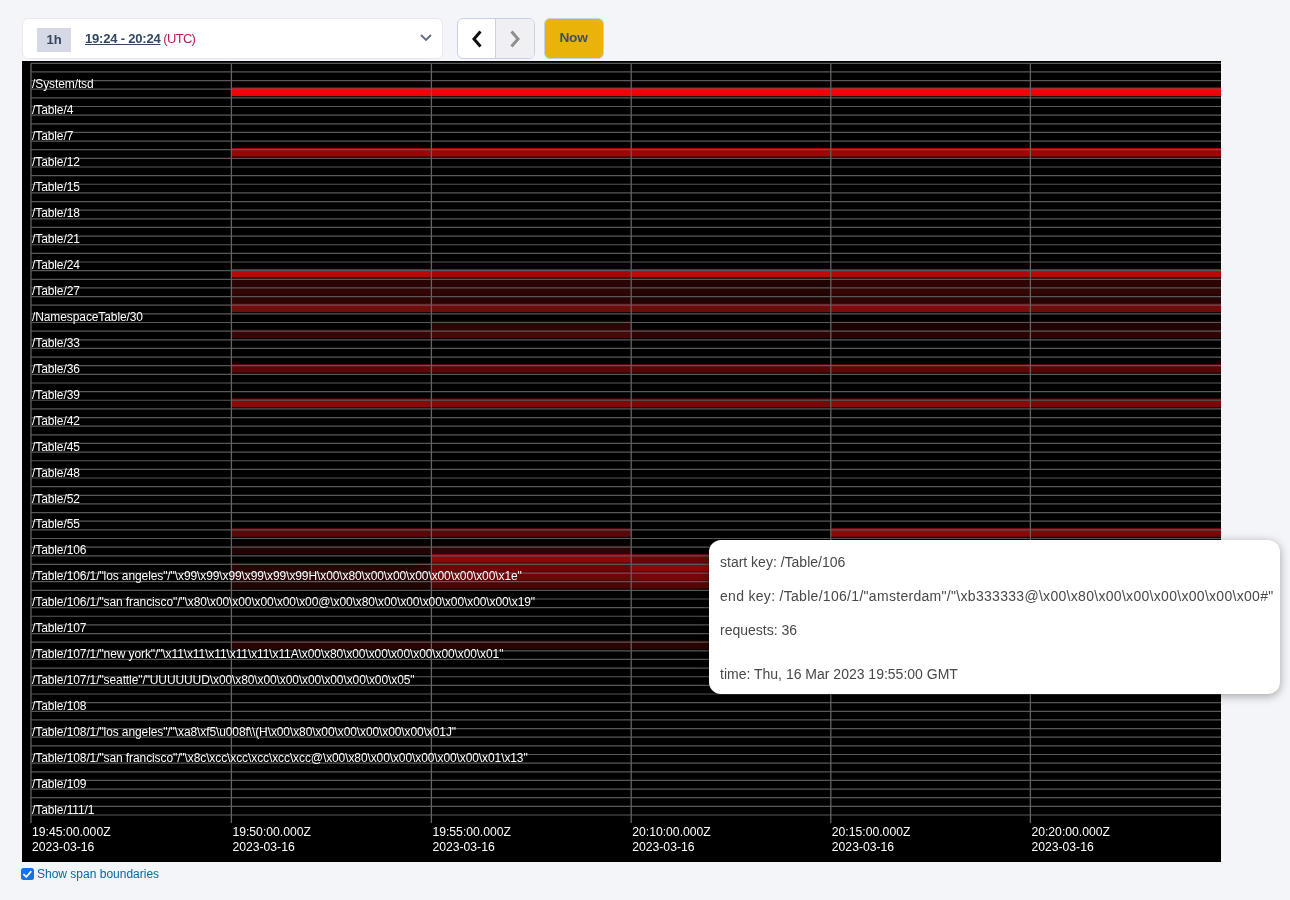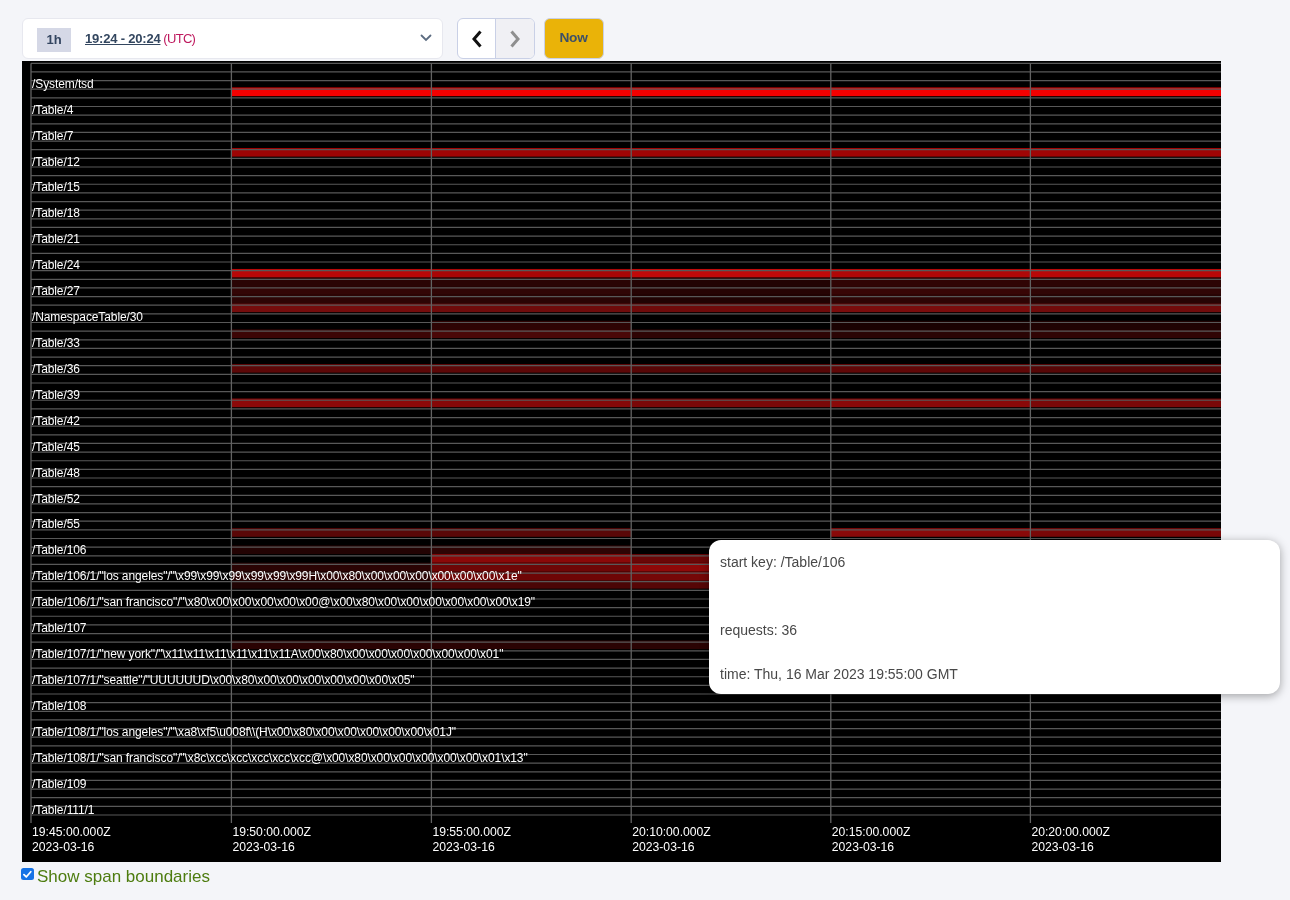--- a/index.html
+++ b/index.html
@@ -145,22 +145,23 @@
       <path d="M9.5 1.5 L3 9 L9.5 16.5" stroke="#111" stroke-width="3" fill="none"></path>
     </svg>
   <svg class="abs" style="left:51px;top:10.5px;" width="12" height="18" viewBox="0 0 12 18">
       <path d="M2.5 1.5 L9 9 L2.5 16.5" stroke="#8f8f8f" stroke-width="3" fill="none"></path>
     </svg>
 </div>
 <div class="abs" style="left:543.5px;top:18px;width:60px;height:40.5px;border:1px solid #c9d0e6;border-radius:6px;background:#eab308;text-align:center;line-height:38.5px;font-size:13.7px;font-weight:bold;color:#3d5068;letter-spacing:-0.3px;">Now</div>
 
 <div class="abs" style="left:709px;top:540px;width:570.5px;height:153.5px;background:#fff;border-radius:12px;box-shadow:0 2px 10px rgba(0,0,0,0.35);font-size:14px;color:#484848;">
   <div class="abs" style="left:11px;top:13.5px;">start key: /Table/106</div>
+  <div class="abs" style="left:11px;top:47.5px;white-space:nowrap;letter-spacing:0.3px;">end key: /Table/106/1/"amsterdam"/"\xb333333@\x00\x80\x00\x00\x00\x00\x00\x00#"</div>
   <div class="abs" style="left:11px;top:81.5px;">requests: 36</div>
   <div class="abs" style="left:11px;top:126px;">time: Thu, 16 Mar 2023 19:55:00 GMT</div>
 </div>
 
 <div class="abs" style="left:21.3px;top:867.6px;width:12.7px;height:12.7px;background:#1673e6;border-radius:2.5px;">
   <svg width="12.7" height="12.7" viewBox="0 0 13 13" style="display:block">
       <path d="M3 6.8 L5.4 9.2 L10 3.8" stroke="#fff" stroke-width="1.8" fill="none" stroke-linecap="round" stroke-linejoin="round"></path>
     </svg>
 </div>
-<div class="abs" style="left:37px;top:867px;font-size:17px;color:#4d7c0f;text-align:right;">Show span boundaries</div>
+<div class="abs" style="left:37px;top:867px;font-size:12px;color:#0369a1;text-align:right;">Show span boundaries</div>
 
 </body></html>

